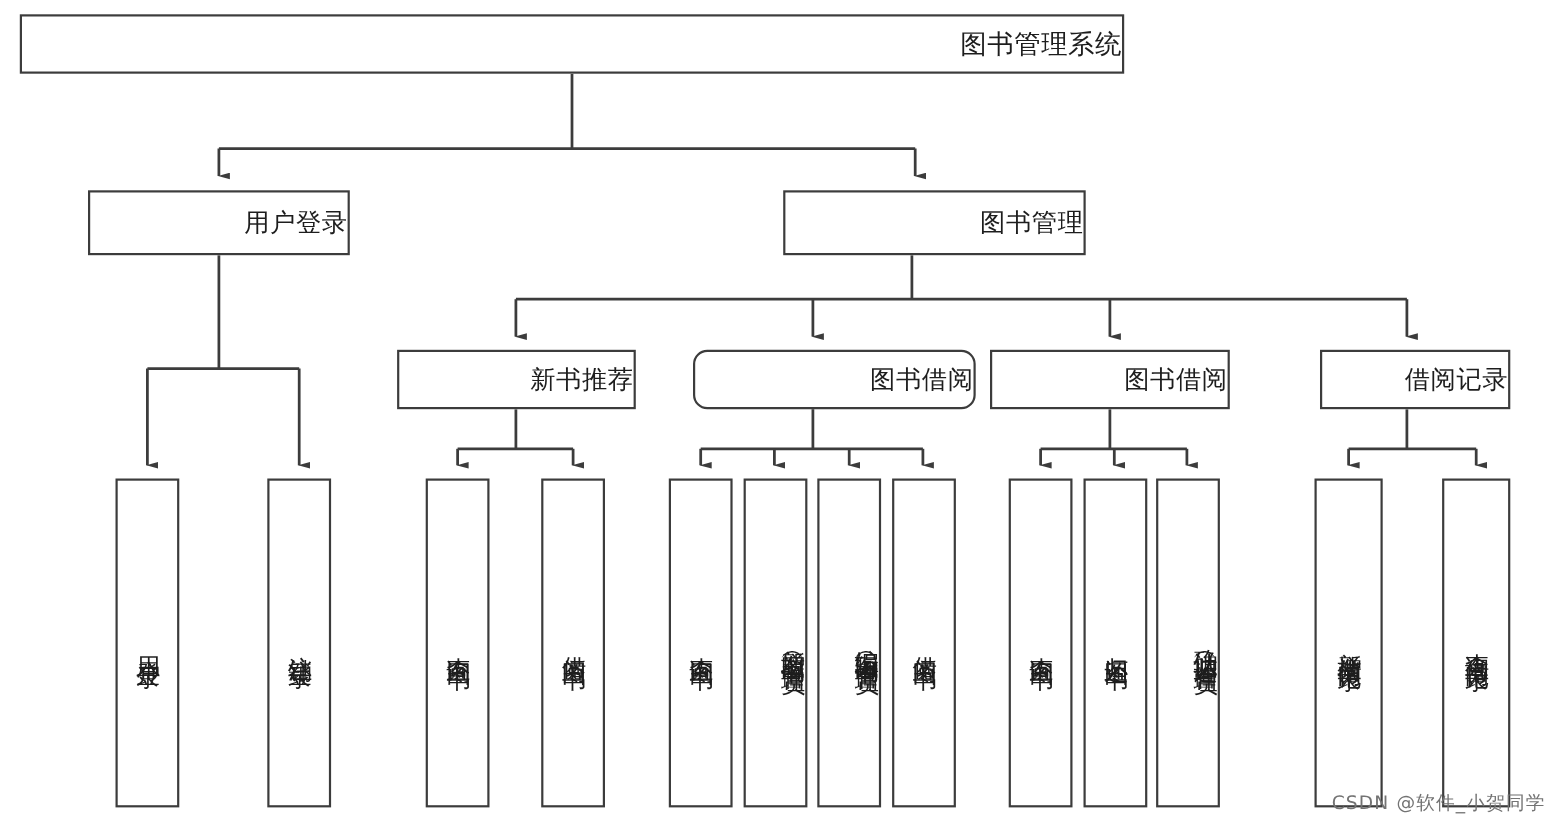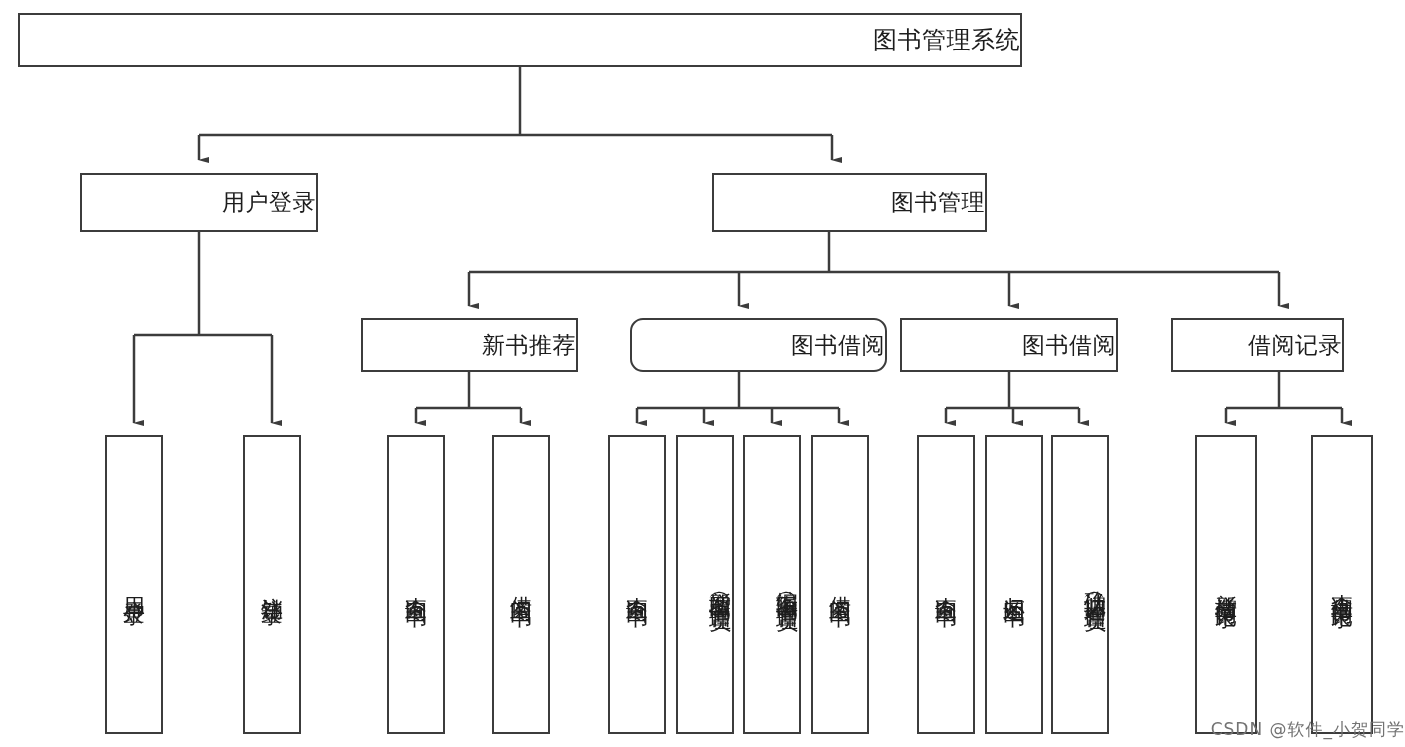--- a/index.html
+++ b/index.html
@@ -137,21 +137,21 @@
 
   <div class="node h" style="left:361px; top:318px; width:217px; height:54px;padding-left:16px;">
     <span>新书推荐</span>
   </div>
   <div class="node h" style="left:630px; top:318px; width:257px; height:54px;border-radius:13px;">
     <span>图书借阅</span>
   </div>
   <div class="node h" style="left:900px; top:318px; width:218px; height:54px;">
     <span>图书借阅</span>
   </div>
-  <div class="node h" style="left:1171px; top:318px; width:173px; height:54px;">
+  <div class="node h" style="left:1200px; top:318px; width:173px; height:54px;">
     <span>借阅记录</span>
   </div>
 
   <div class="node v mid" style="left:105px; top:435px; width:58px; height:299px;">
     <span>用户登录</span>
   </div>
   <div class="node v mid" style="left:243px; top:435px; width:58px; height:299px;">
     <span>注销登录</span>
   </div>
 

